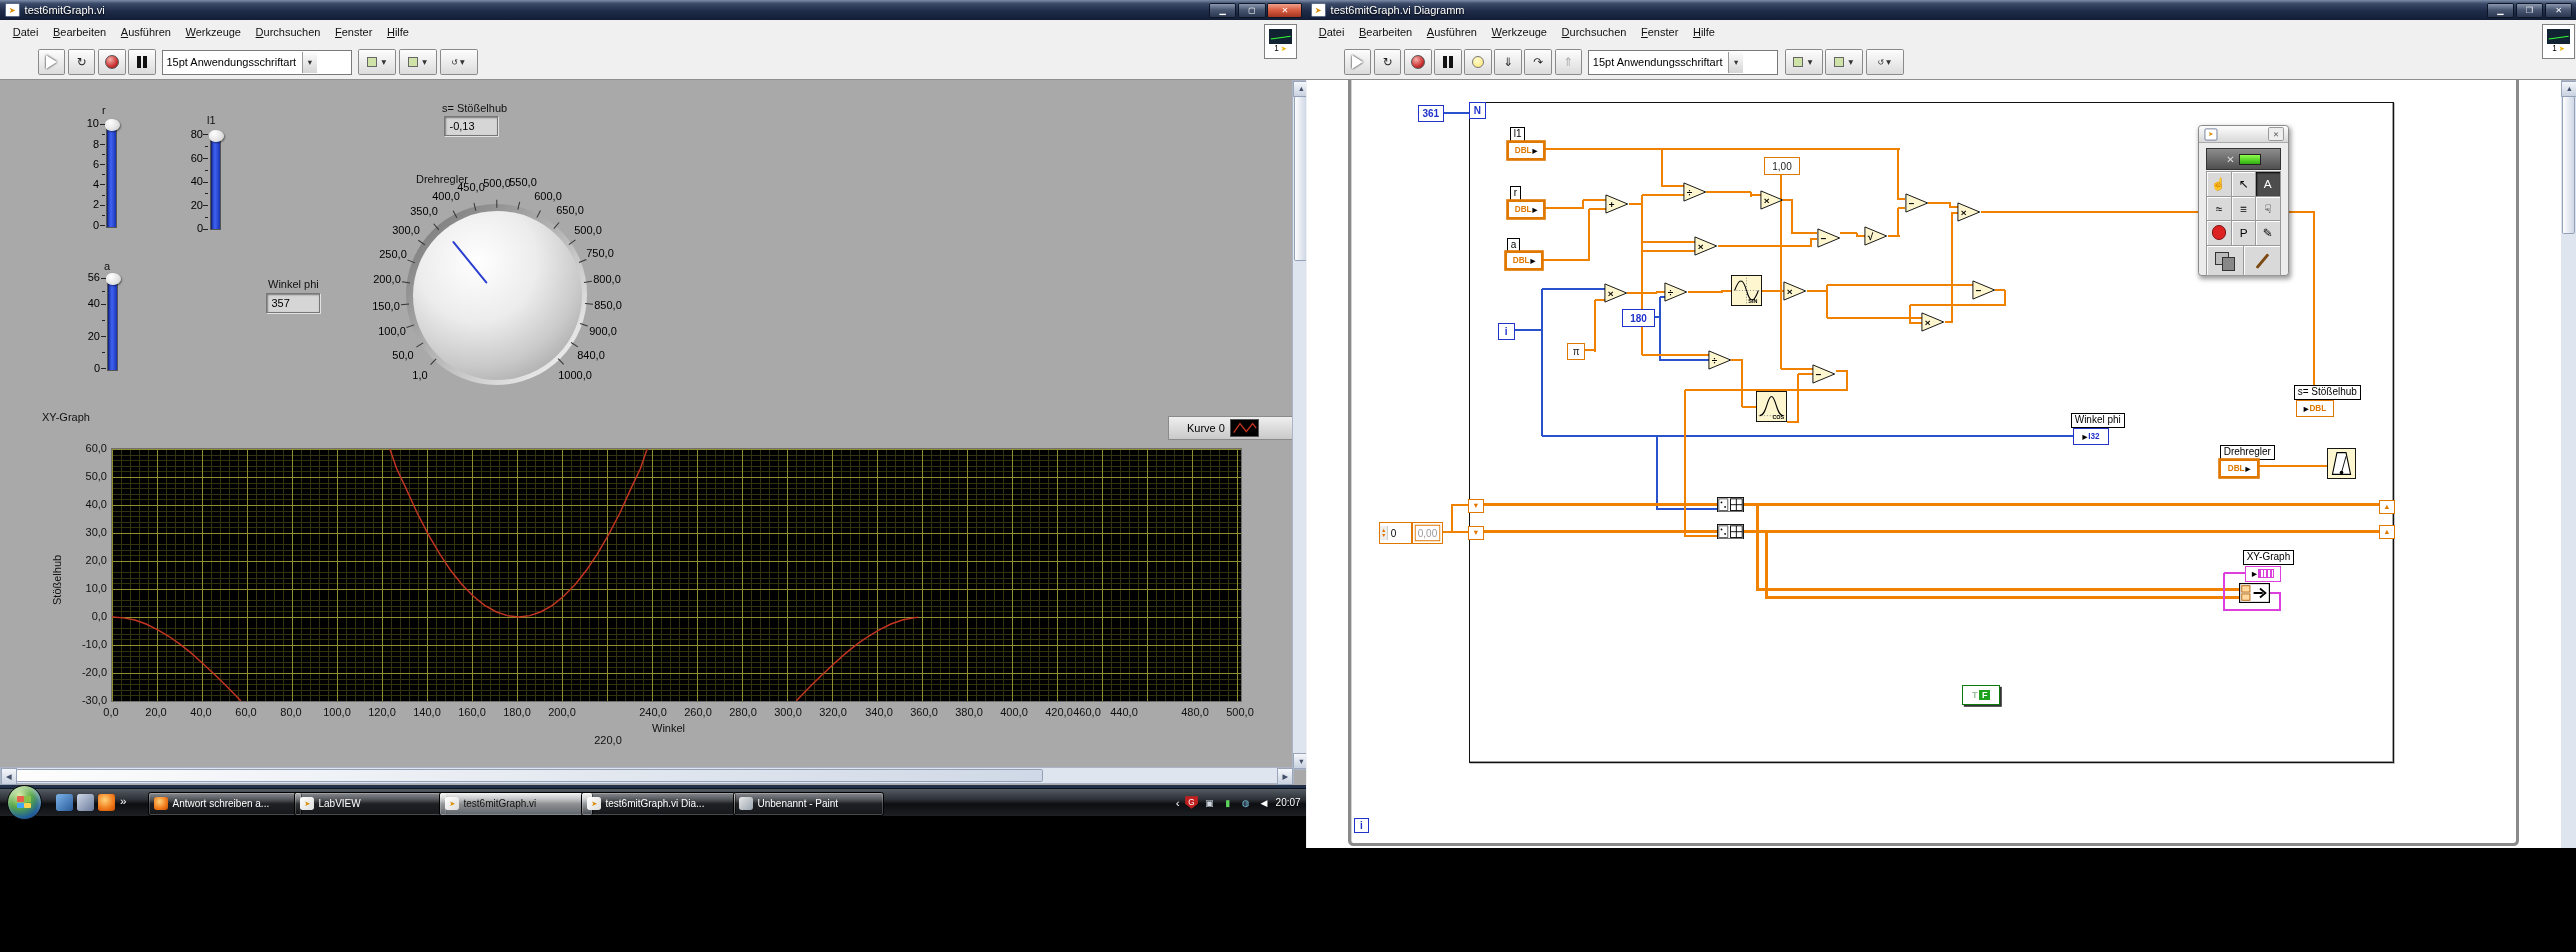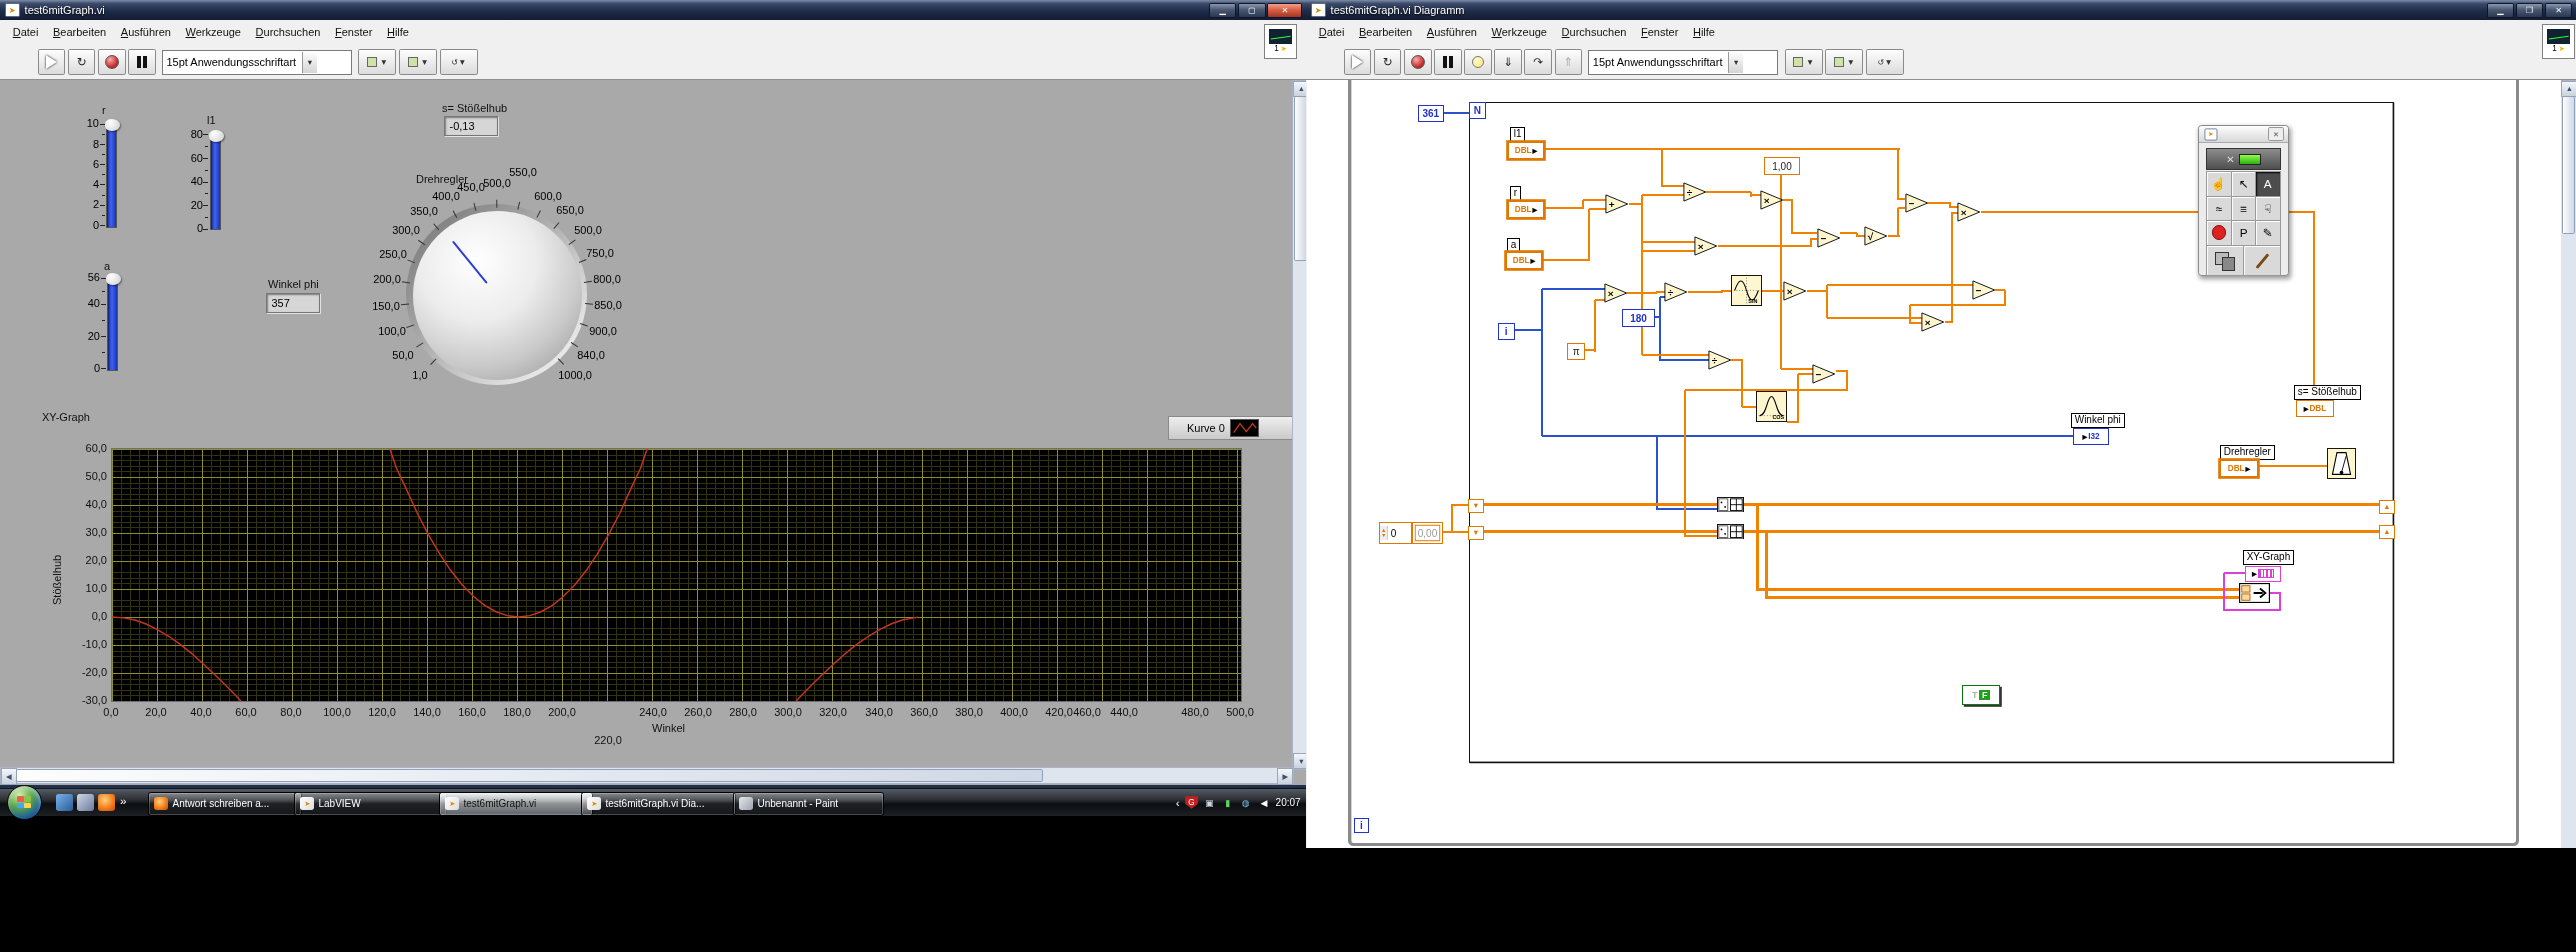--- a/index.html
+++ b/index.html
@@ -265,21 +265,21 @@
         <div class="dial-lab" style="left: 406px; top: 150px;">300,0</div>
         <div class="dial-tick" style="left: 439px; top: 149px; transform: rotate(-130.977deg);"></div>
         <div class="dial-lab" style="left: 424px; top: 131px;">350,0</div>
         <div class="dial-tick" style="left: 457px; top: 137px; transform: rotate(-117.363deg);"></div>
         <div class="dial-lab" style="left: 446px; top: 116px;">400,0</div>
         <div class="dial-tick" style="left: 476px; top: 130px; transform: rotate(-103.75deg);"></div>
         <div class="dial-lab" style="left: 471px; top: 107px;">450,0</div>
         <div class="dial-tick" style="left: 497px; top: 127px; transform: rotate(-90.1361deg);"></div>
         <div class="dial-lab" style="left: 497px; top: 103px;">500,0</div>
         <div class="dial-tick" style="left: 518px; top: 129px; transform: rotate(-76.5225deg);"></div>
-        <div class="dial-lab" style="left: 523px; top: 92px;">550,0</div>
+        <div class="dial-lab" style="left: 523px; top: 102px;">550,0</div>
         <div class="dial-tick" style="left: 537px; top: 137px; transform: rotate(-62.9089deg);"></div>
         <div class="dial-lab" style="left: 548px; top: 116px;">600,0</div>
         <div class="dial-tick" style="left: 554px; top: 148px; transform: rotate(-49.2953deg);"></div>
         <div class="dial-lab" style="left: 570px; top: 130px;">650,0</div>
         <div class="dial-tick" style="left: 569px; top: 164px; transform: rotate(-35.6817deg);"></div>
         <div class="dial-lab" style="left: 588px; top: 150px;">500,0</div>
         <div class="dial-tick" style="left: 579px; top: 182px; transform: rotate(-22.0681deg);"></div>
         <div class="dial-lab" style="left: 600px; top: 173px;">750,0</div>
         <div class="dial-tick" style="left: 584px; top: 202px; transform: rotate(-8.45445deg);"></div>
         <div class="dial-lab" style="left: 607px; top: 199px;">800,0</div>

